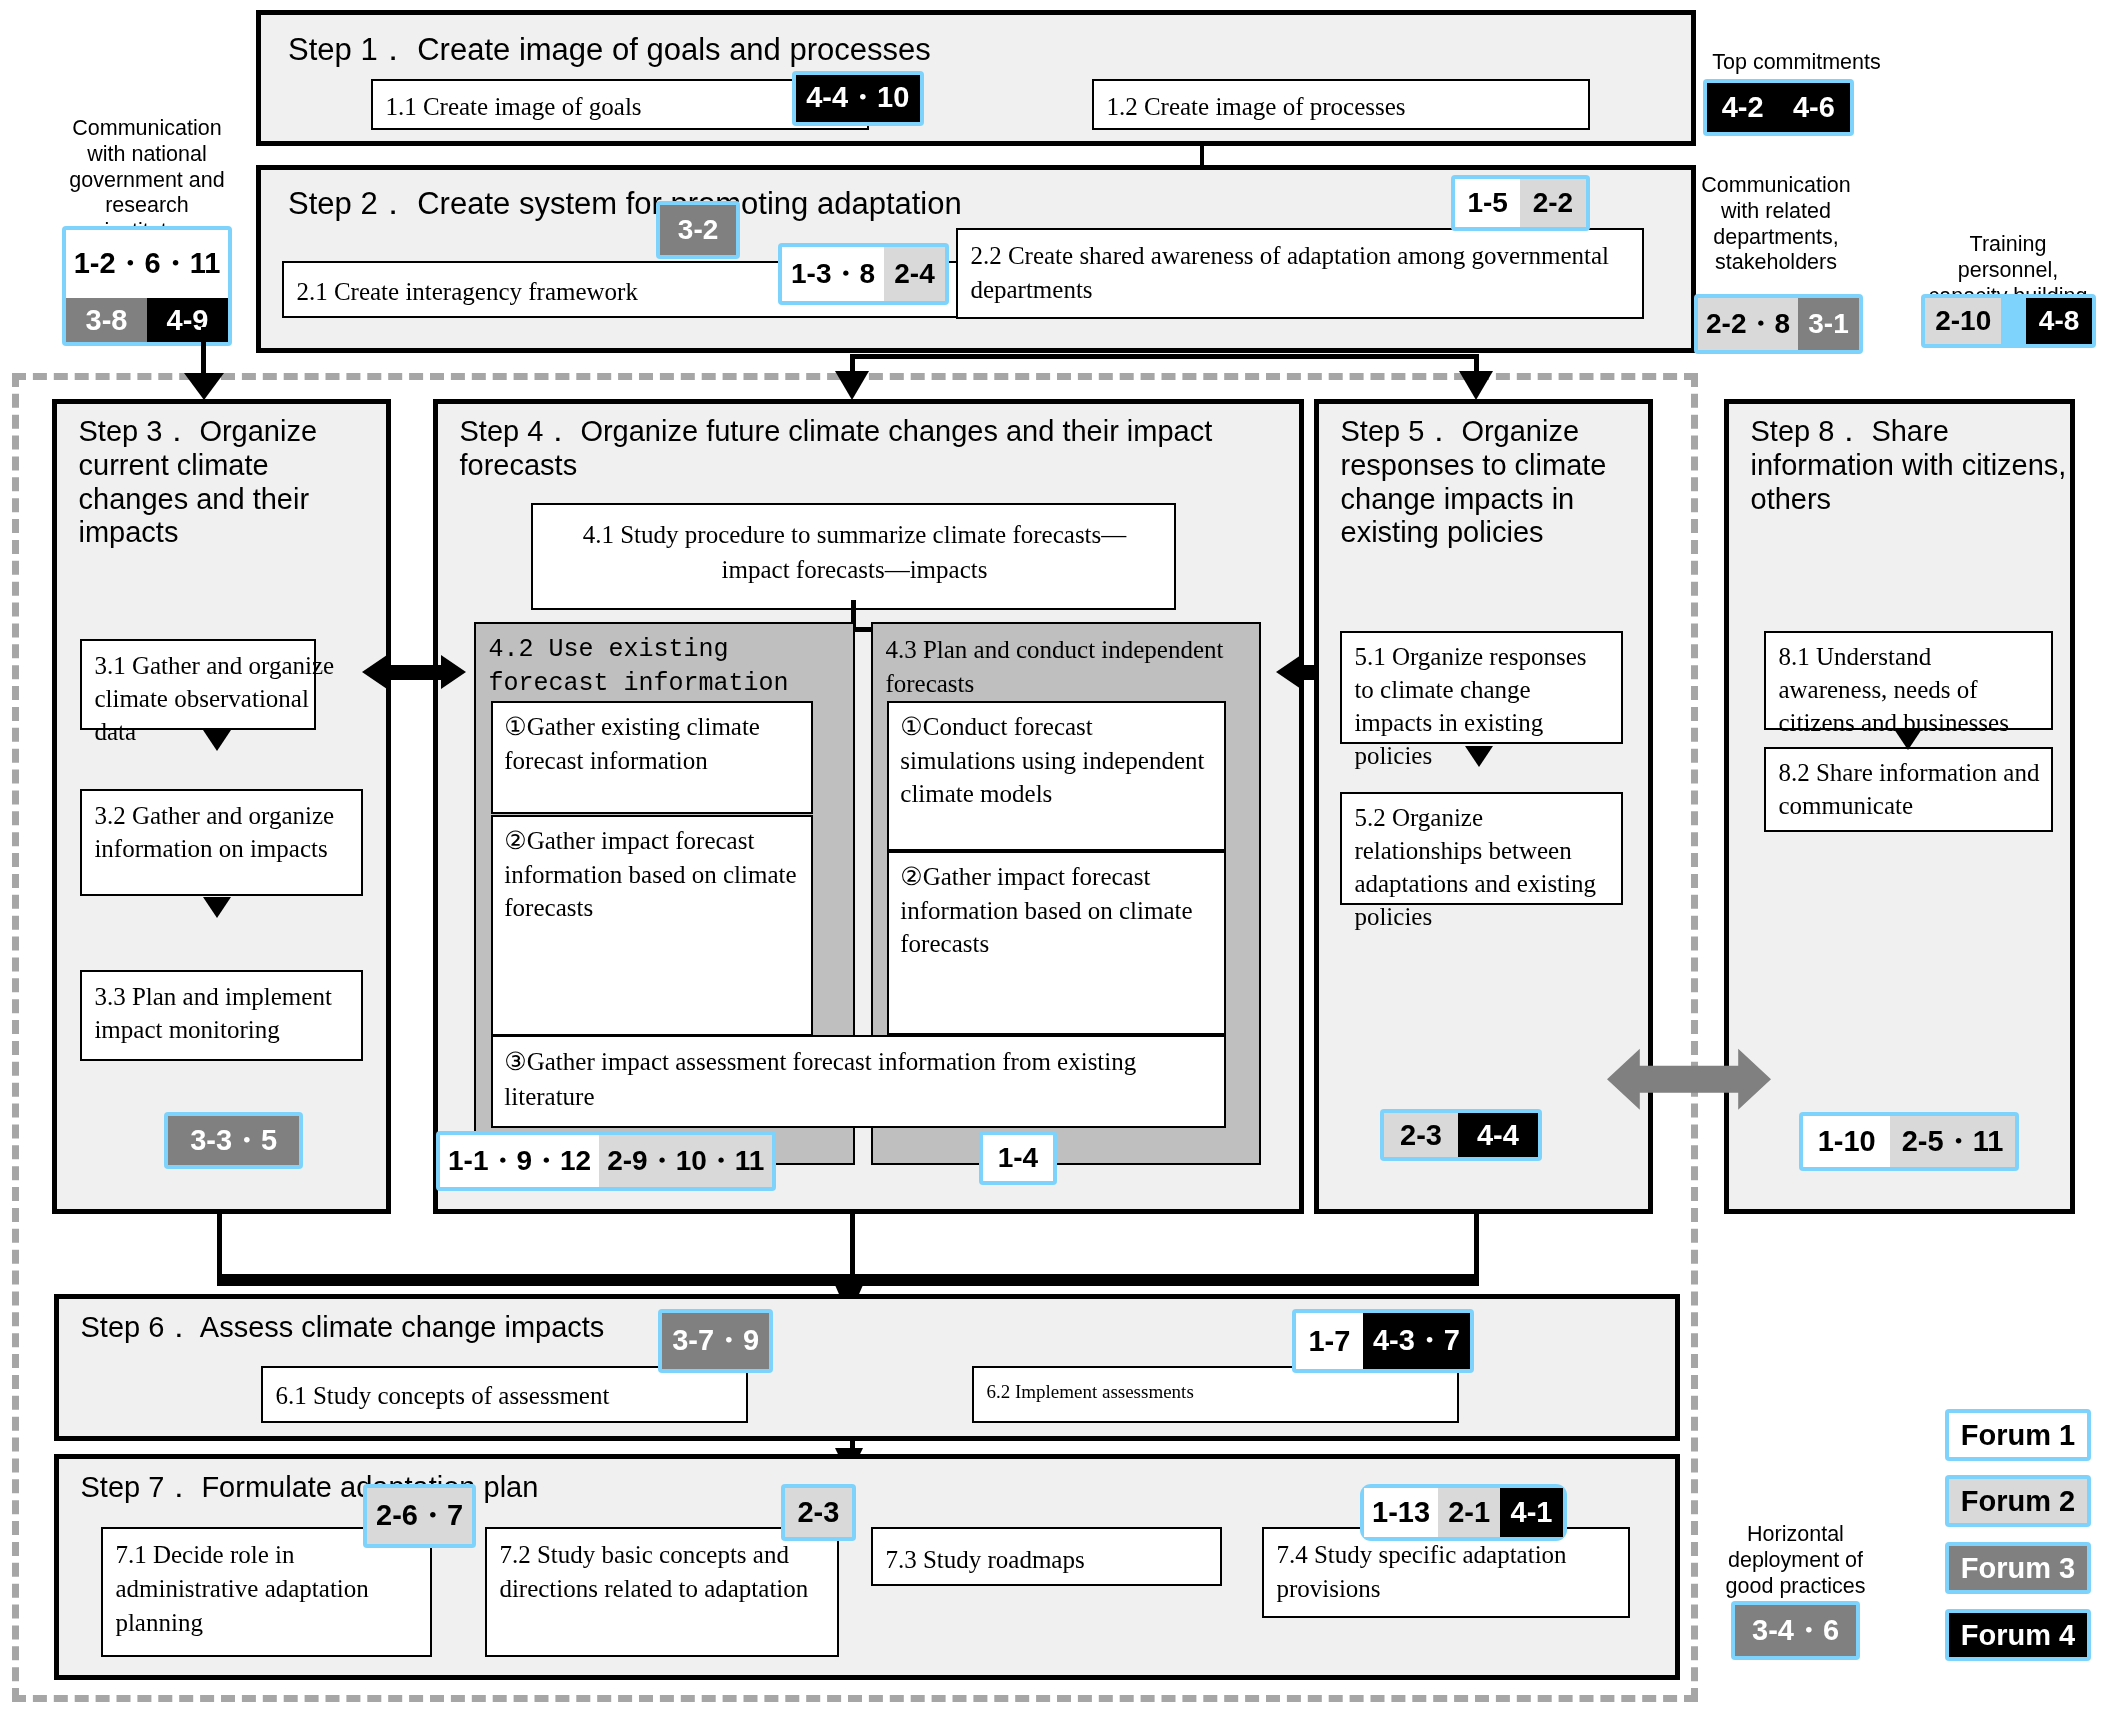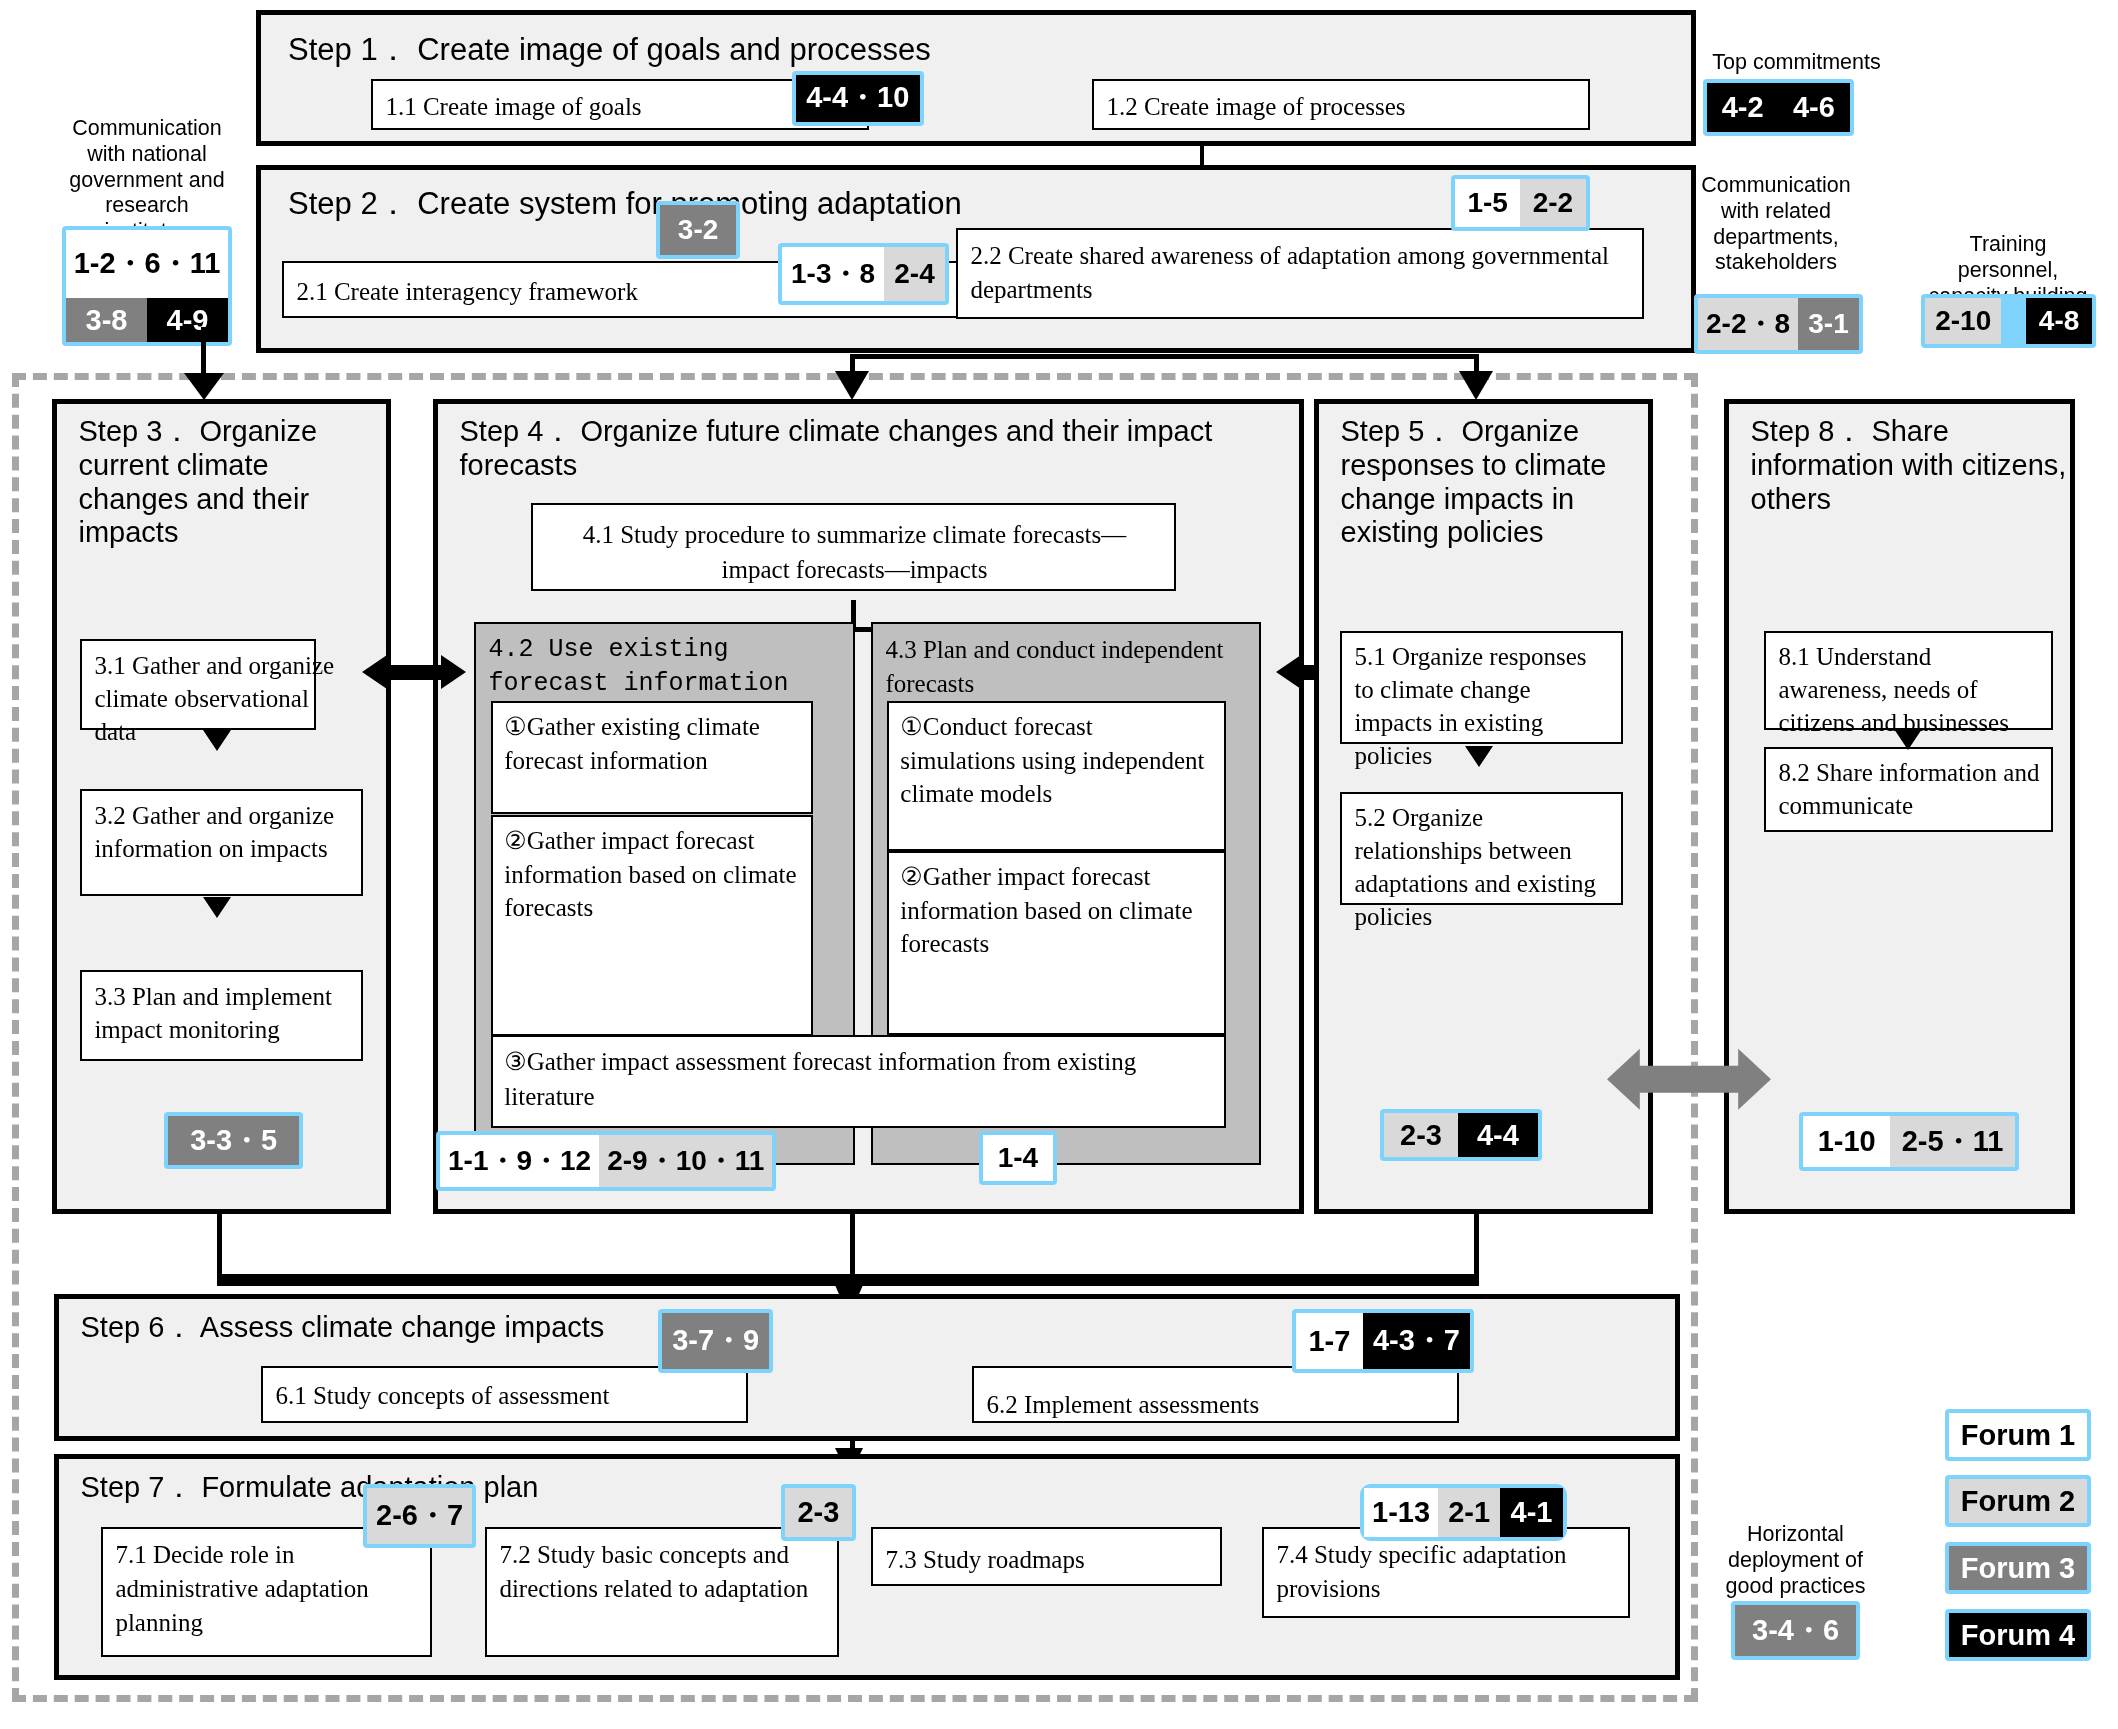--- a/index.html
+++ b/index.html
@@ -133,21 +133,21 @@
   <div class="abs tagwrap" style="left:164px;top:1112px;">
     <div class="tag f3" style="font-size:29px;padding:4.5px 14.7px;min-width:102px;">3-3・5</div>
   </div>
 
   <div class="ln" style="left:203px;top:730px;width:0;height:0;background:transparent;border-left:14.7px solid transparent;border-right:14.7px solid transparent;border-top:21.5px solid #000;"></div>
   <div class="ln" style="left:203px;top:897px;width:0;height:0;background:transparent;border-left:14.7px solid transparent;border-right:14.7px solid transparent;border-top:21.5px solid #000;"></div>
 
   <div class="abs step-box" style="left:433px;top:399px;width:871px;height:815px;">
     <div class="abs step-title" style="left:21.5px;top:11.3px;width:792px;font-size:29px;">Step 4． Organize future climate changes and their impact forecasts</div>
   </div>
-  <div class="abs sub" style="left:531px;top:503px;width:645px;height:88px;">
+  <div class="abs sub" style="left:531px;top:503px;width:645px;height:107px;">
     <span class="abs t" style="left:21.5px;top:12.4px;width:600px;font-size:25px;line-height:1.4;text-align:center;">4.1 Study procedure to summarize climate forecasts—impact forecasts—impacts</span>
   </div>
 
   <div class="ln" style="left:851px;top:600px;width:4.5px;height:31px;"></div>
   <div class="ln" style="left:642px;top:627px;width:421px;height:5.1px;"></div>
   <div class="ln" style="left:628px;top:631px;width:0;height:0;background:transparent;border-left:14.7px solid transparent;border-right:14.7px solid transparent;border-top:21.5px solid #000;"></div>
   <div class="ln" style="left:1049px;top:631px;width:0;height:0;background:transparent;border-left:14.7px solid transparent;border-right:14.7px solid transparent;border-top:21.5px solid #000;"></div>
 
   <div class="abs gray-panel" style="left:474px;top:622px;width:381px;height:543px;">
     <div class="abs" style="left:12.4px;top:9px;width:345px;font-family:Liberation Mono, monospace;font-size:25px;line-height:1.35;">4.2 Use existing forecast information</div>
@@ -233,21 +233,21 @@
   <div class="ln" style="left:217px;top:1274px;width:1262px;height:12.4px;"></div>
   <div class="ln" style="left:835px;top:1285px;width:0;height:0;background:transparent;border-left:14.7px solid transparent;border-right:14.7px solid transparent;border-top:32px solid #000;"></div>
 
   <div class="abs step-box" style="left:54px;top:1294px;width:1626px;height:147px;">
     <div class="abs step-title" style="left:21.5px;top:12.4px;width:792px;font-size:29px;">Step 6． Assess climate change impacts</div>
   </div>
   <div class="abs sub" style="left:261px;top:1366px;width:487px;height:57px;">
     <span class="abs t" style="left:12.4px;top:13.6px;font-size:25px;">6.1 Study concepts of assessment</span>
   </div>
   <div class="abs sub" style="left:972px;top:1366px;width:487px;height:57px;">
-    <span class="abs t" style="left:12.4px;top:23px;font-size:25px;">6.2 Implement assessments</span>
+    <span class="abs t" style="left:12.4px;top:13px;font-size:19px;">6.2 Implement assessments</span>
   </div>
   <div class="abs tagwrap" style="left:658px;top:1309px;">
     <div class="tag f3" style="font-size:29px;padding:8px 10.2px;">3-7・9</div>
   </div>
   <div class="abs tagwrap" style="left:1292px;top:1309px;">
     <div class="tag f1" style="font-size:29px;padding:8px 12.4px;">1-7</div>
     <div class="tag f4" style="font-size:29px;padding:8px 10.2px;">4-3・7</div>
   </div>
 
   <div class="ln" style="left:850px;top:1441px;width:5.1px;height:11.3px;"></div>

